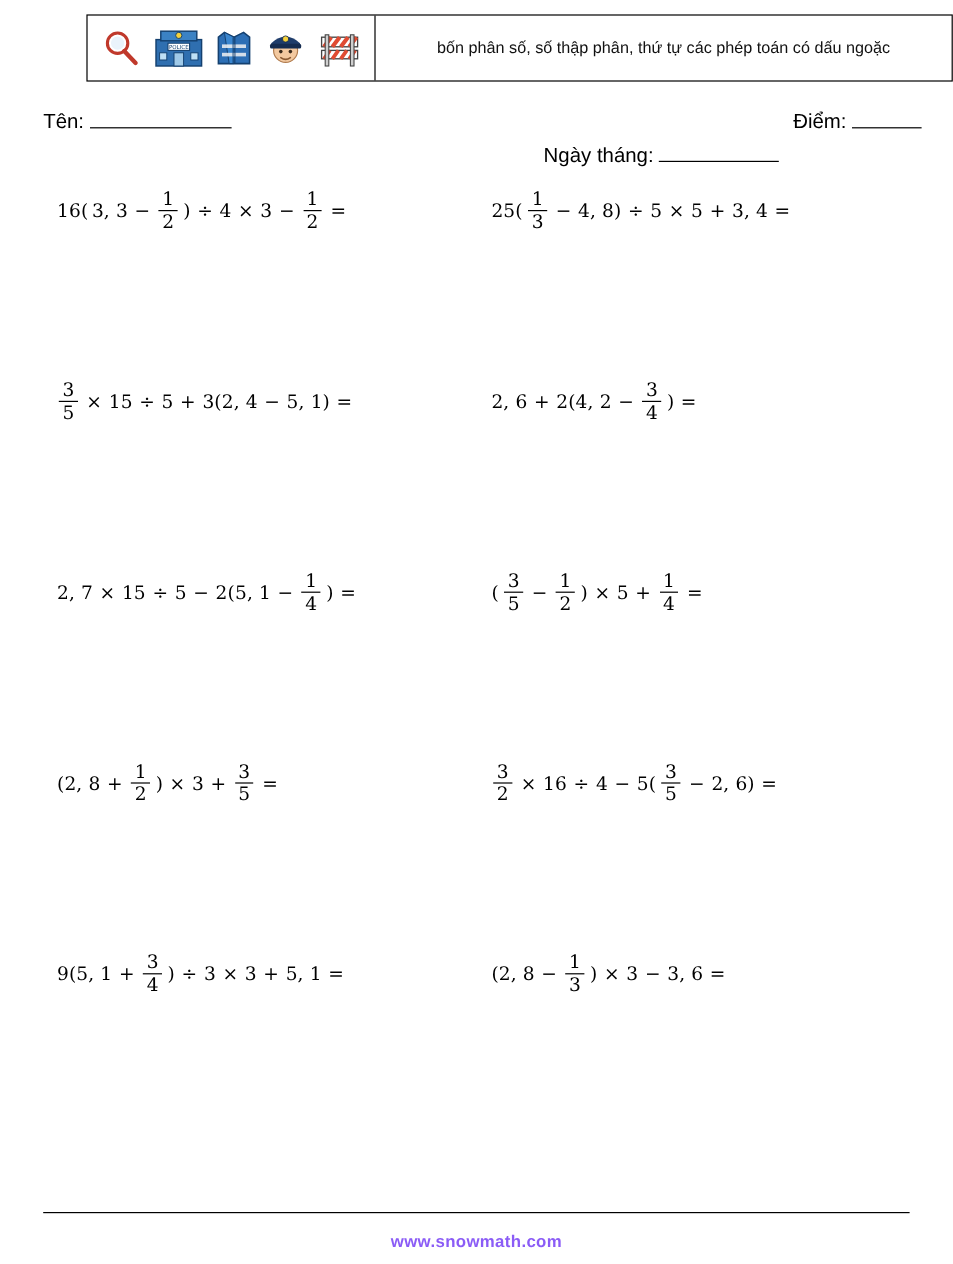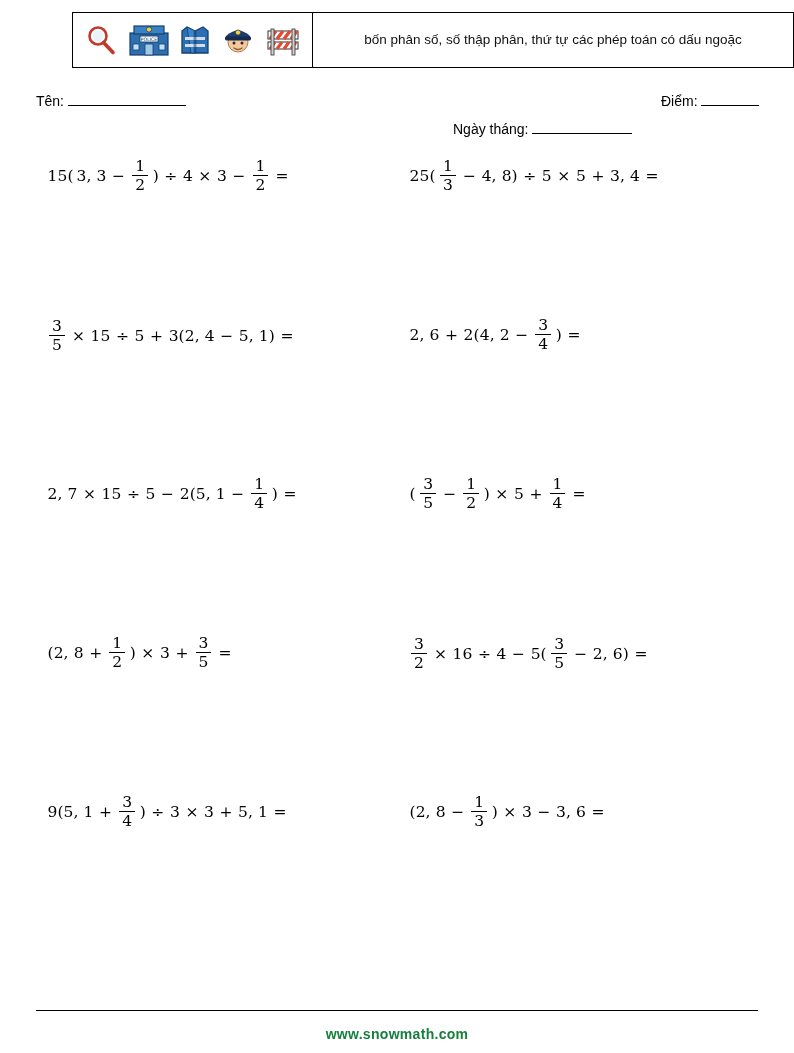--- a/index.html
+++ b/index.html
@@ -57,21 +57,21 @@
   }
   .icon-svg { display: block; }
 
   
   .meta-row {
     position: absolute;
     left: 36px;
     top: 92px;
     width: 722px;
     height: 24px;
-    font-size: 14px;
+    font-size: 17px;
     text-align: center;
   }
   .meta-name {
     position: absolute;
     left: 0;
     top: 0;
     white-space: nowrap;
   }
   .meta-date {
     position: absolute;
@@ -146,21 +146,21 @@
     border-top: 1px solid #000000;
   }
   .footer-text {
     position: absolute;
     left: 0;
     top: 1026px;
     width: 794px;
     text-align: center;
     font-size: 14px;
     font-weight: bold;
-    color: #15803d;
+    color: #8b5cf6;
     letter-spacing: 0.3px;
   }
 </style>
 </head>
 <body>
 
 <div class="page">
 
   <div class="header">
     <div class="header-icons">
@@ -233,21 +233,21 @@
       <span class="blank blank-date"></span>
     </div>
     <div class="meta-score">
       <span>Điểm:</span>
       <span class="blank blank-score"></span>
     </div>
   </div>
 
   <div class="problems" id="problems">
       <div class="problem problem-left"><span class="expr">
-          <span class="tok">15(</span>
+          <span class="tok">16(</span>
           <span class="tok">3, 3</span>
           <span class="op">−</span>
           <span class="frac">
             <span class="num">1</span>
             <span class="den">2</span>
           </span>
           <span class="tok">)</span>
           <span class="op">÷</span>
           <span class="tok">4</span>
           <span class="op">×</span>

